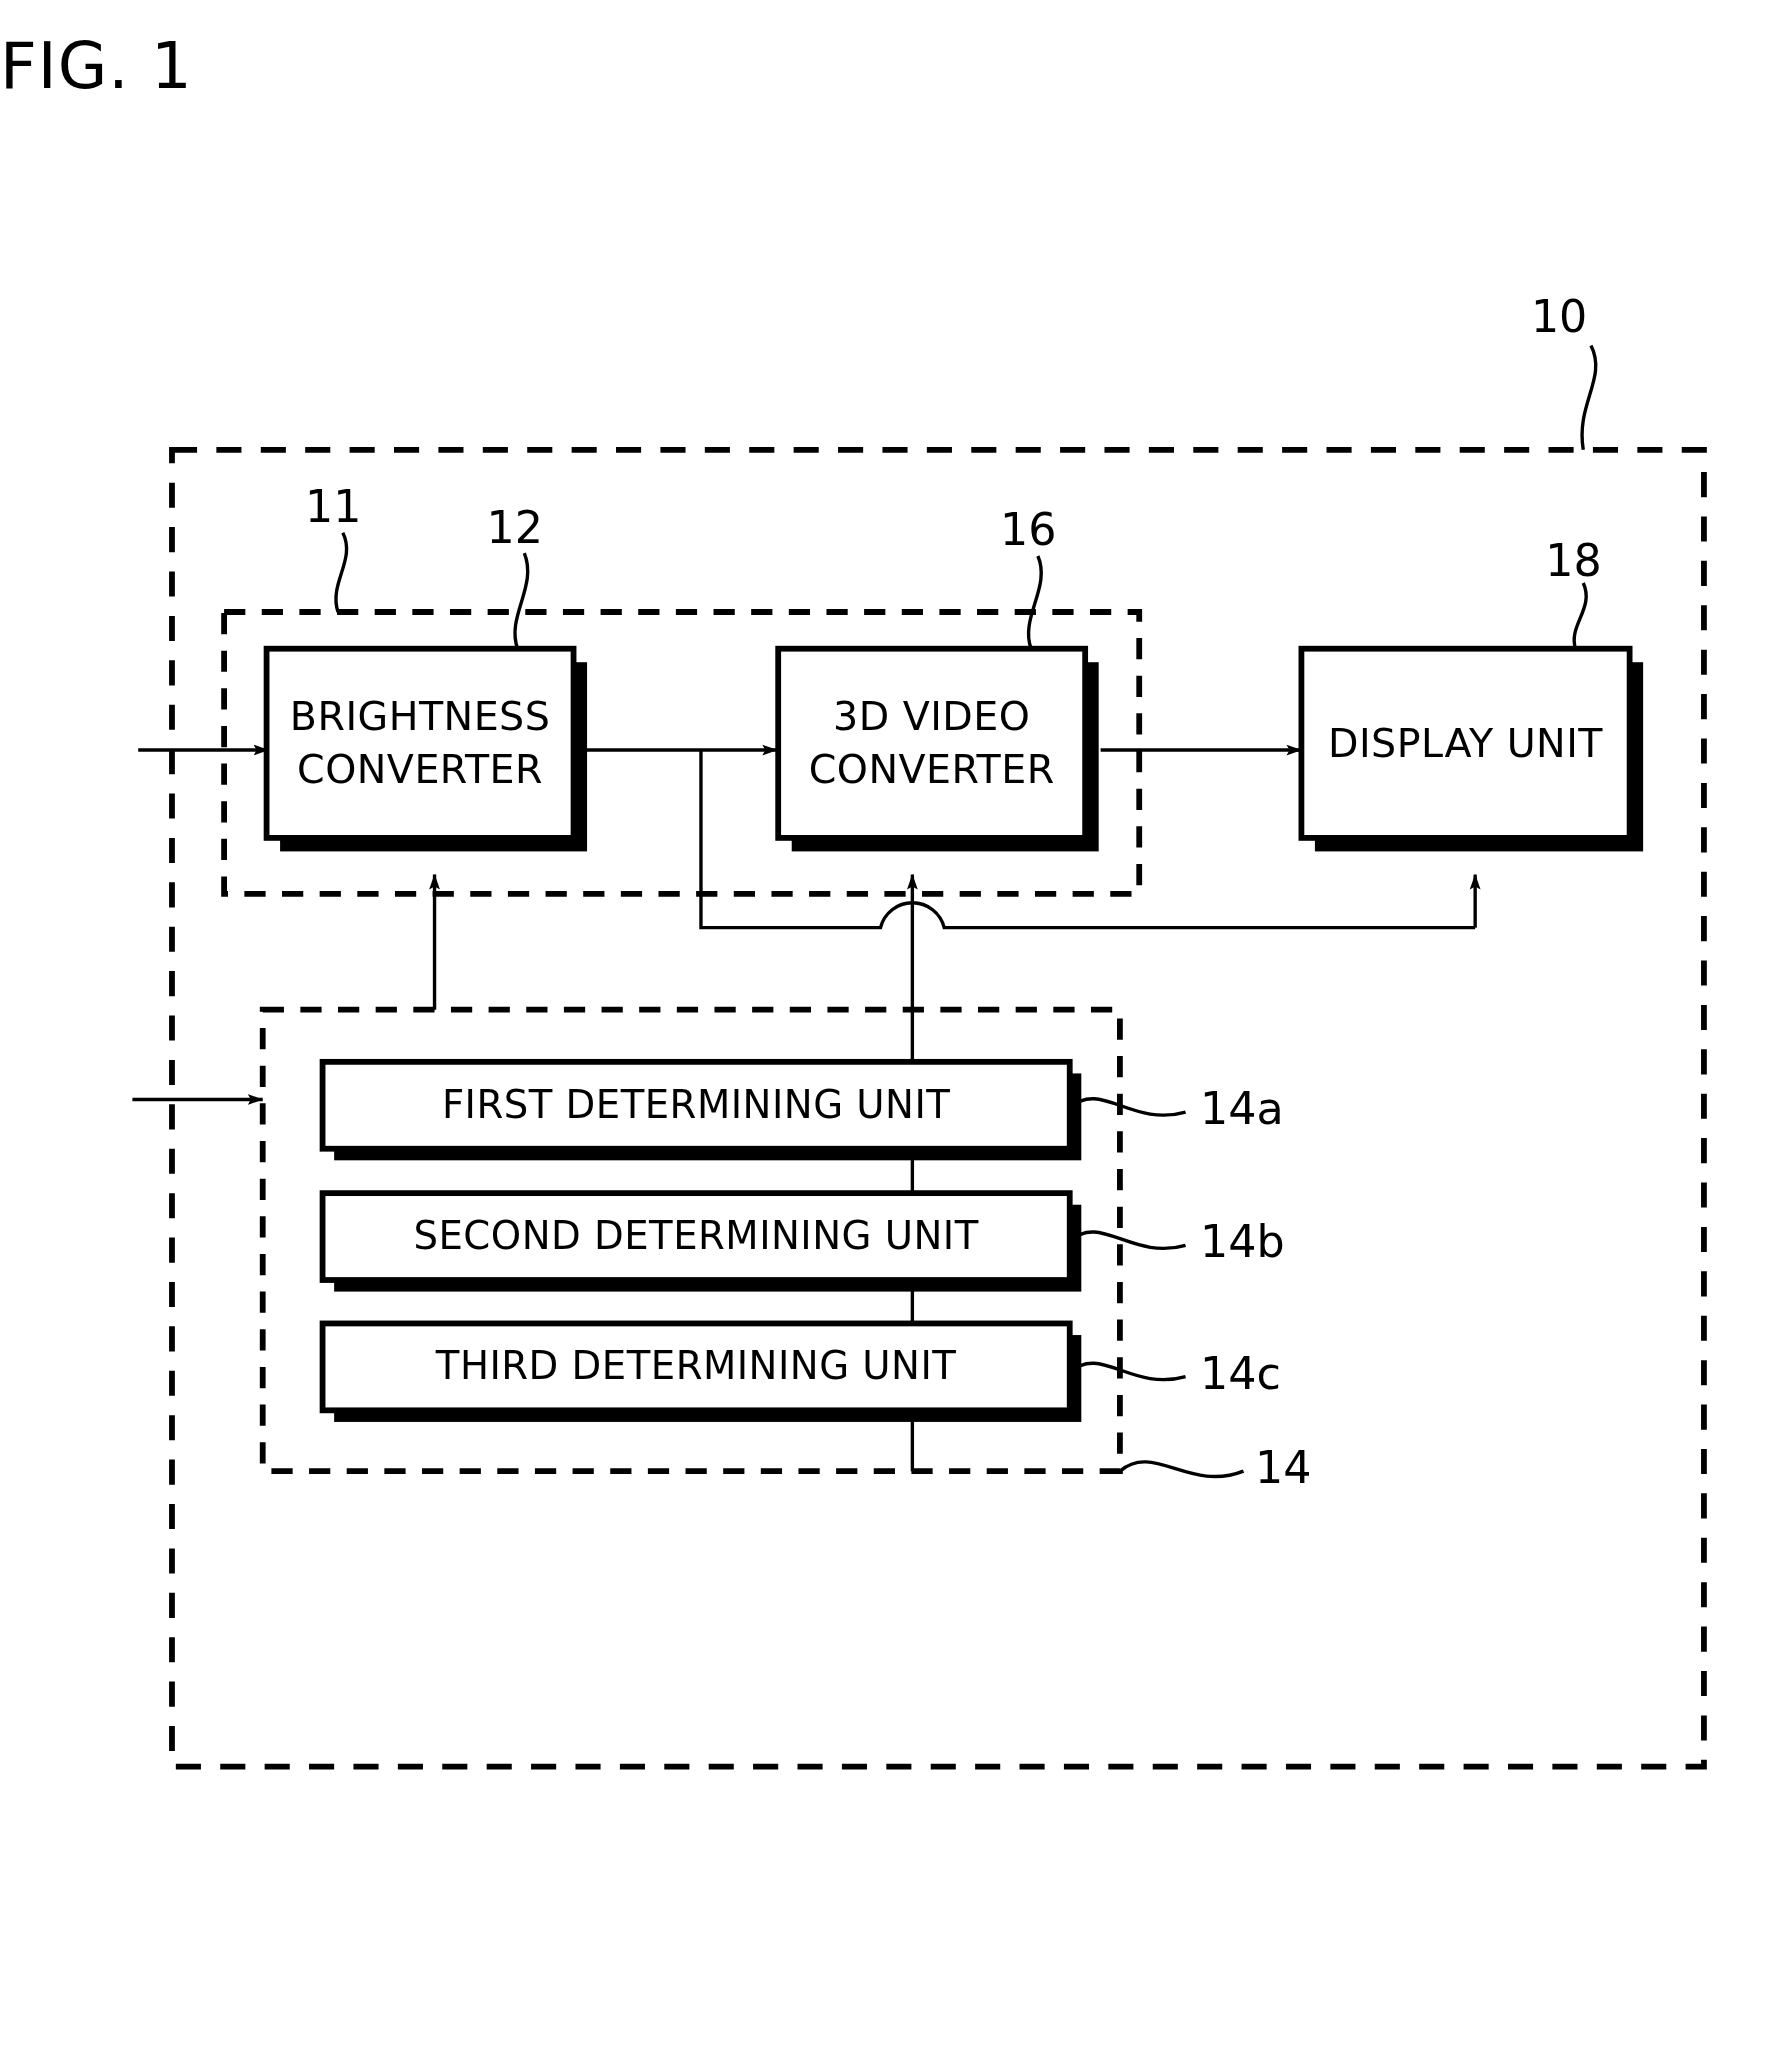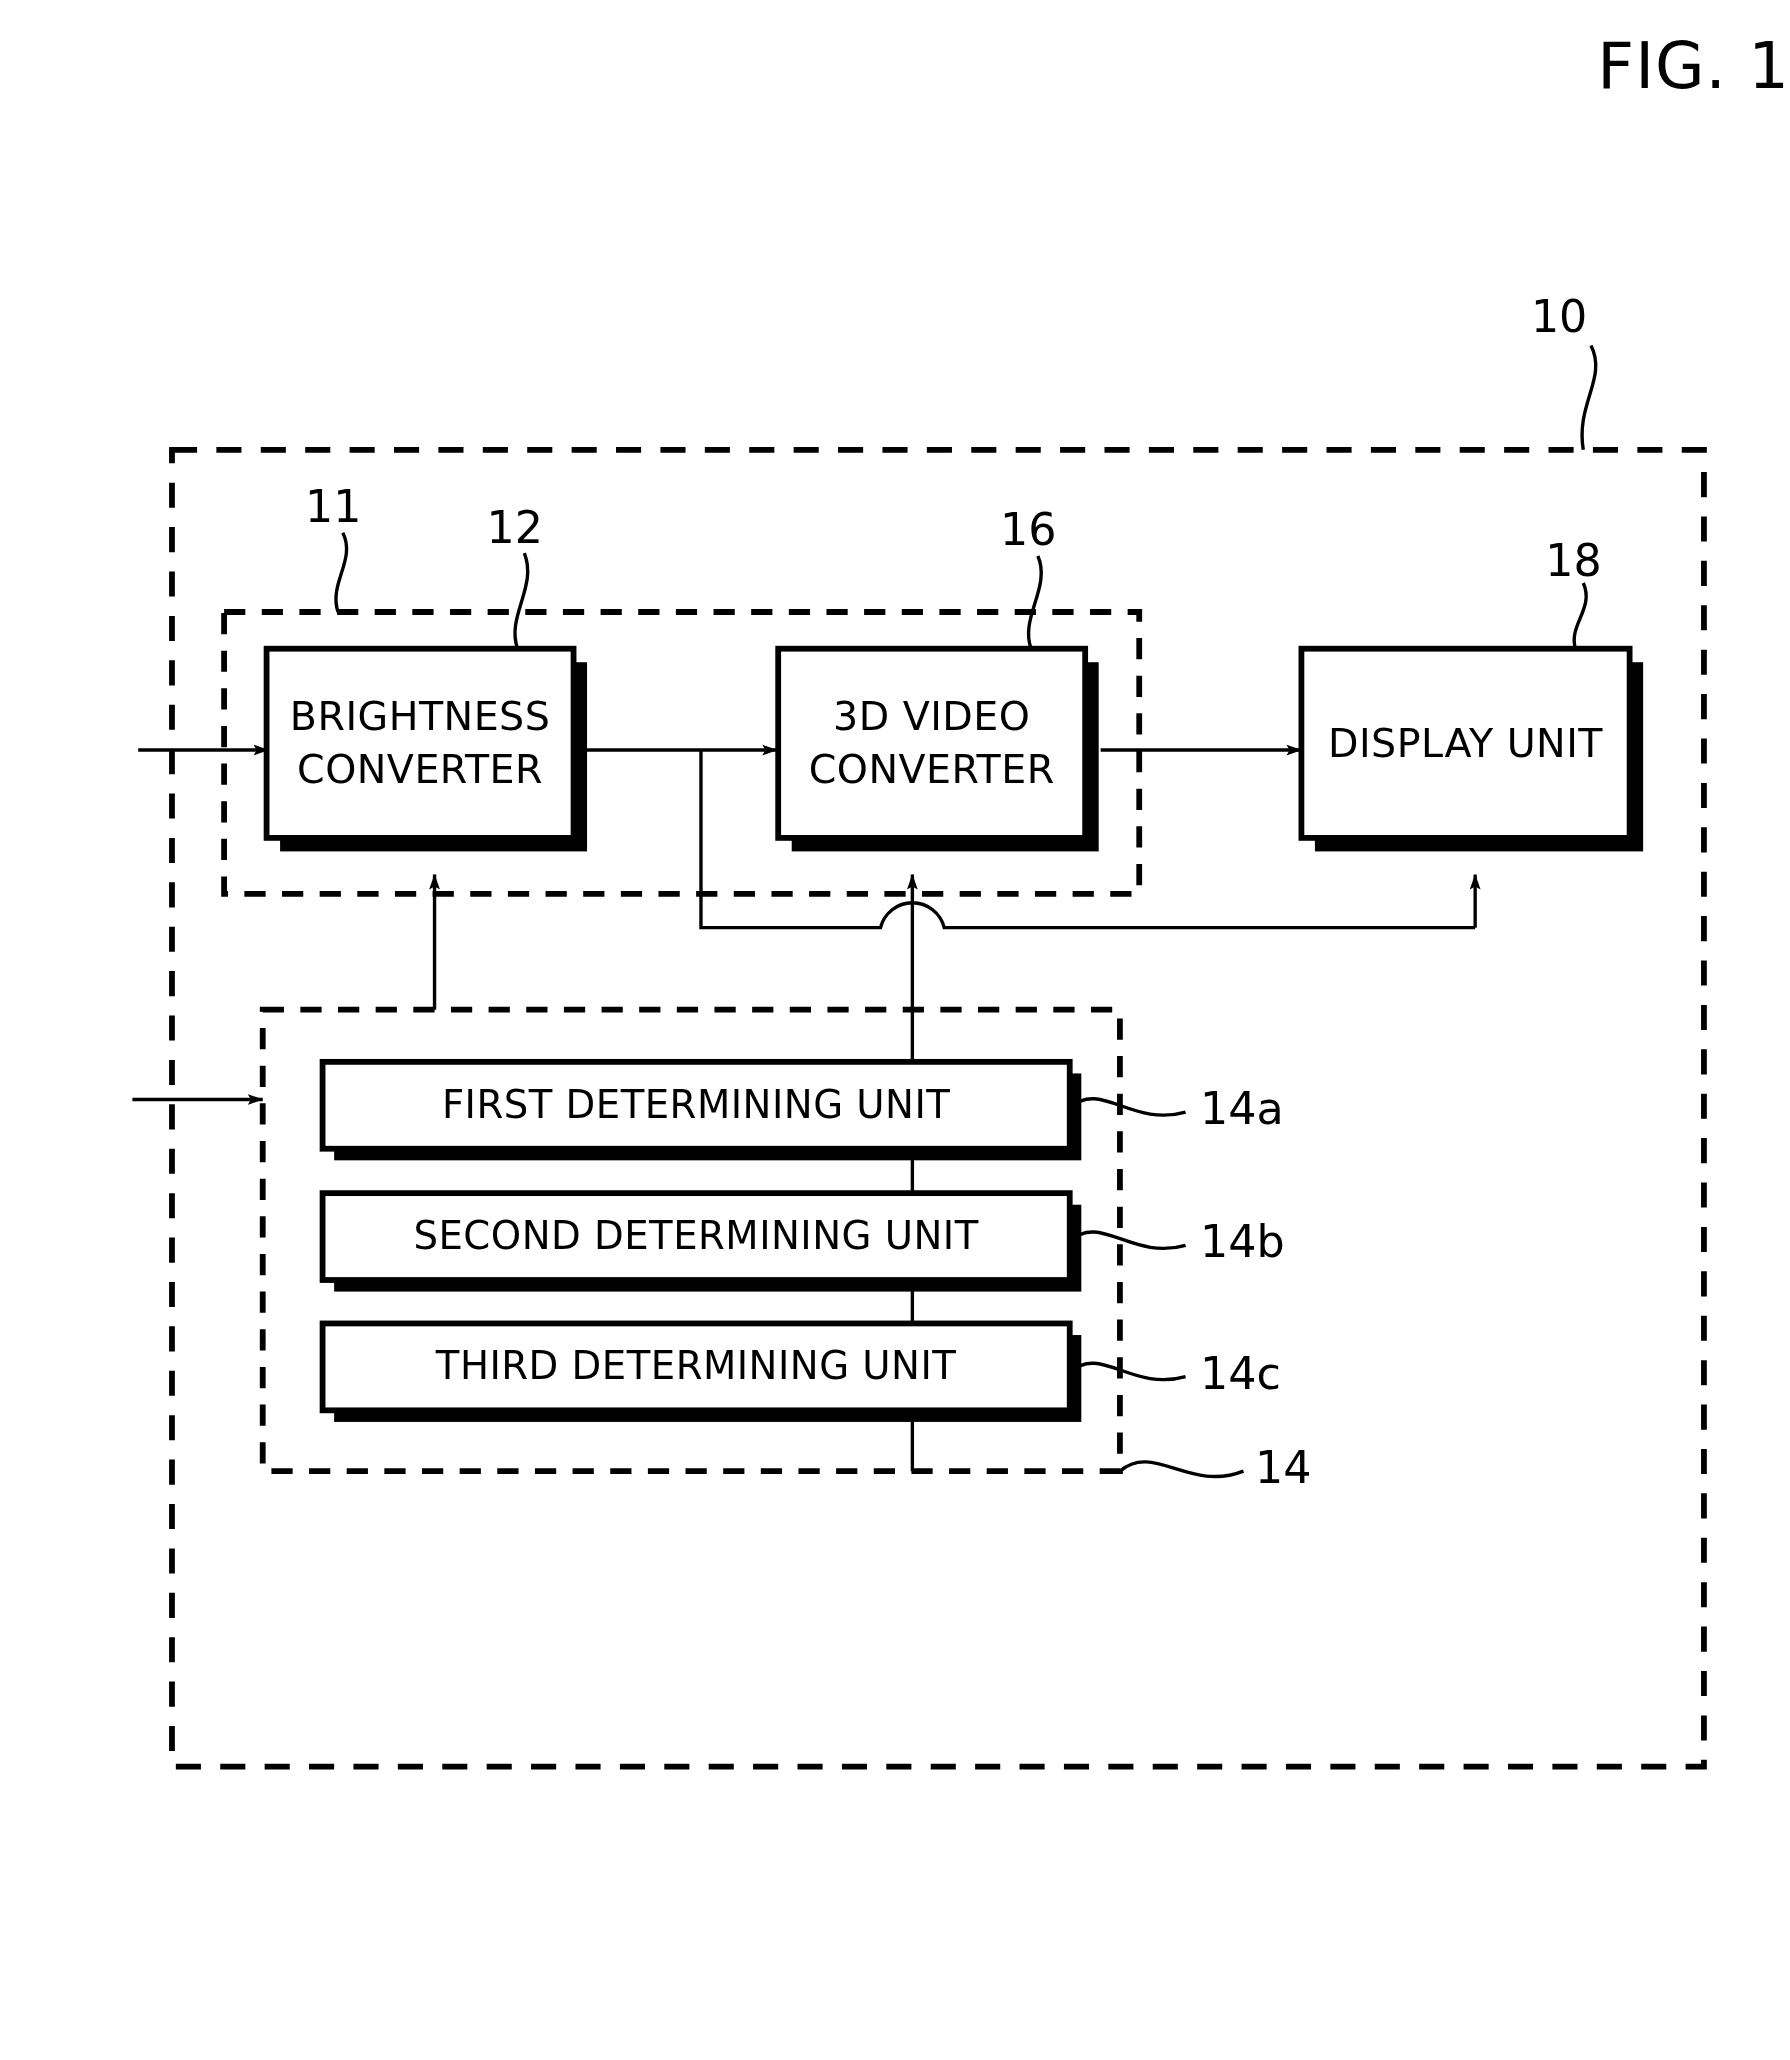--- a/index.html
+++ b/index.html
@@ -19,21 +19,21 @@
     position: absolute;
     top: 0; left: 0;
     width: 1790px;
     height: 2060px;
   }
   .fig-title {
     position: absolute;
     top: 29px;
     left: 0;
     width: 1790px;
-    text-align: right;
+    text-align: left;
     font-size: 64px;
     font-weight: 400;
     letter-spacing: 1px;
     font-family: "DejaVu Sans", "Liberation Sans", sans-serif;
   }
   svg#diagram {
     position: absolute;
     top: 0;
     left: 0;
     width: 1790px;

